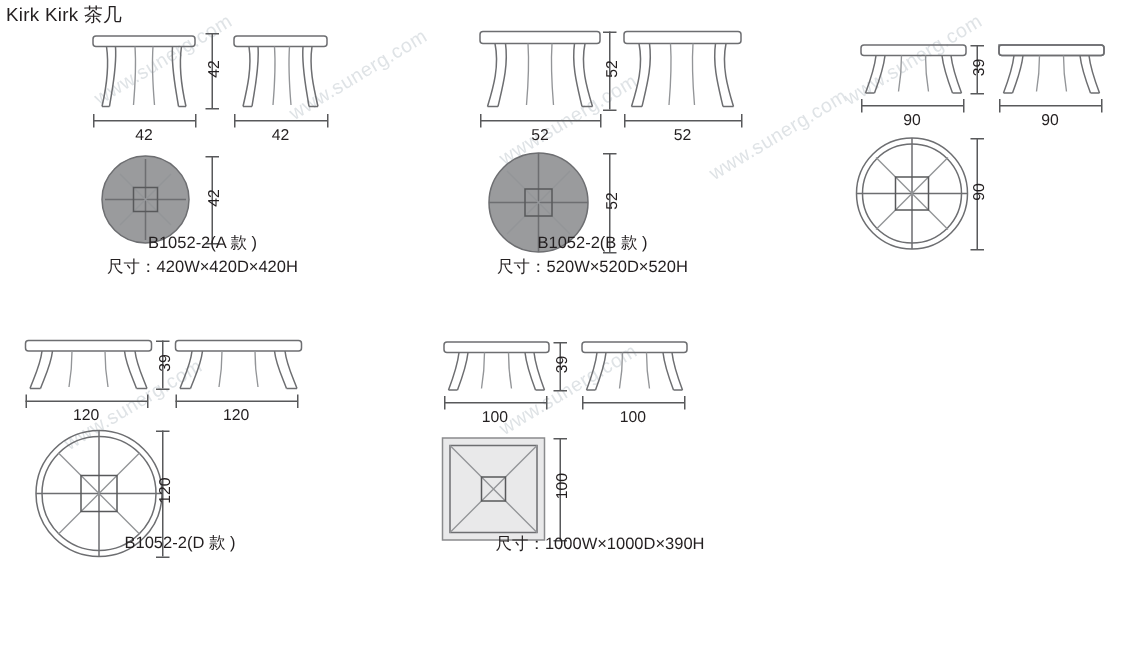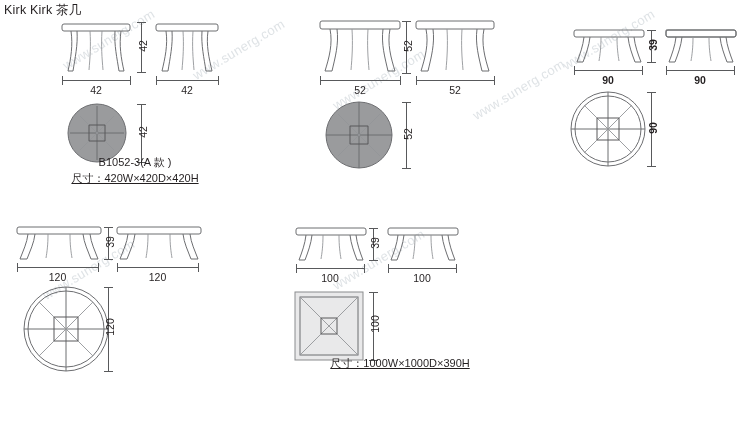--- a/index.html
+++ b/index.html
@@ -26,21 +26,21 @@
   .item { position:absolute; }
 
   .caption {
     position:absolute;
     text-align:center;
     font-size:11px;
     color:#231f20;
     white-space:nowrap;
   }
   .caption .code { display:block; line-height:15px; }
-  .caption .dims { display:block; line-height:16px;text-decoration:underline; }
+  .caption .dims { display:block; line-height:16px; }
 
   .dimtxt {
     position:absolute;
     font-size:10.5px;
     color:#231f20;
     white-space:nowrap;
   }
   .dimtxt.vert {
     transform:rotate(-90deg);
     transform-origin:center center;
@@ -132,21 +132,21 @@
       <path class="ln" d="M23 23 H39 V39 H23 Z" style="stroke:#58595b; fill:none;"></path>
     </svg>
 
     <div class="vline" style="left:101px; top:90px; height:58px;"></div>
     <div class="hline" style="left:97px; top:90px; width:9px;"></div>
     <div class="hline" style="left:97px; top:148px; width:9px;"></div>
     <div class="dimtxt vert" style="left:96px; top:112px; width:14px; text-align:center;">42</div>
   </div>
 
   <div class="caption" style="left:20px; top:155px; width:230px;">
-    <span class="code">B1052-3(A 款 )</span>
+    <span class="code">B1052-2(A 款 )</span>
     <span class="dims">尺寸：420W×420D×420H</span>
   </div>
 
   <div class="item" style="left:300px; top:14px; width:200px; height:170px;">
 
     <svg width="84" height="58" viewBox="0 0 84 58" style="position:absolute; left:18px; top:2px;">
       <path class="ln" d="M4 5 H80 Q82 5 82 7 V11 Q82 13 80 13 H4 Q2 13 2 11 V7 Q2 5 4 5 Z"></path>
       <path class="ln" d="M12 13 C15 28 11 42 7 55"></path>
       <path class="ln" d="M19 13 C21 28 17 42 14 55"></path>
       <path class="ln" d="M7 55 H14"></path>
@@ -190,22 +190,26 @@
       <path class="ln-d" d="M14 14 L56 56 M56 14 L14 56"></path>
       <path class="ln" d="M26 26 H44 V44 H26 Z" style="stroke:#58595b; fill:none;"></path>
     </svg>
 
     <div class="vline" style="left:106px; top:88px; height:66px;"></div>
     <div class="hline" style="left:102px; top:88px; width:9px;"></div>
     <div class="hline" style="left:102px; top:154px; width:9px;"></div>
     <div class="dimtxt vert" style="left:101px; top:114px; width:14px; text-align:center;">52</div>
   </div>
 
-
-  <div class="item" style="left:565px; top:14px; width:180px; height:170px;font-weight:bold;">
+  <div class="caption" style="left:280px; top:155px; width:230px;">
+    <span class="code">B1052-2(B 款 )</span>
+    <span class="dims">尺寸：520W×520D×520H</span>
+  </div>
+
+  <div class="item" style="left:565px; top:14px; width:180px; height:170px;">
 
     <svg width="76" height="42" viewBox="0 0 76 42" style="position:absolute; left:6px; top:10px;">
       <path class="ln" d="M5 6 H71 Q73 6 73 8 V11 Q73 13 71 13 H5 Q3 13 3 11 V8 Q3 6 5 6 Z"></path>
       <path class="ln" d="M13 13 C12 22 9 30 6 38"></path>
       <path class="ln" d="M19 13 C18 22 15 30 12 38"></path>
       <path class="ln" d="M6 38 H12"></path>
       <path class="ln" d="M63 13 C64 22 67 30 70 38"></path>
       <path class="ln" d="M57 13 C58 22 61 30 64 38"></path>
       <path class="ln" d="M64 38 H70"></path>
       <path class="ln-d" d="M30 13 C30 24 29 31 28 37"></path>
@@ -304,20 +308,21 @@
       <path class="ln" d="M32 32 H56 V56 H32 Z" style="stroke:#58595b; fill:none;"></path>
     </svg>
 
     <div class="vline" style="left:98px; top:72px; height:84px;"></div>
     <div class="hline" style="left:94px; top:72px; width:9px;"></div>
     <div class="hline" style="left:94px; top:156px; width:9px;"></div>
     <div class="dimtxt vert" style="left:91px; top:106px; width:18px; text-align:center;">120</div>
   </div>
 
   <div class="caption" style="left:0px; top:355px; width:240px;">
+    <span class="code">B1052-2(D 款 )</span>
   </div>
 
   <div class="item" style="left:285px; top:212px; width:180px; height:170px;">
 
     <svg width="76" height="42" viewBox="0 0 76 42" style="position:absolute; left:8px; top:10px;">
       <path class="ln" d="M5 6 H71 Q73 6 73 8 V11 Q73 13 71 13 H5 Q3 13 3 11 V8 Q3 6 5 6 Z"></path>
       <path class="ln" d="M13 13 C12 22 9 30 6 38"></path>
       <path class="ln" d="M19 13 C18 22 15 30 12 38"></path>
       <path class="ln" d="M6 38 H12"></path>
       <path class="ln" d="M63 13 C64 22 67 30 70 38"></path>

